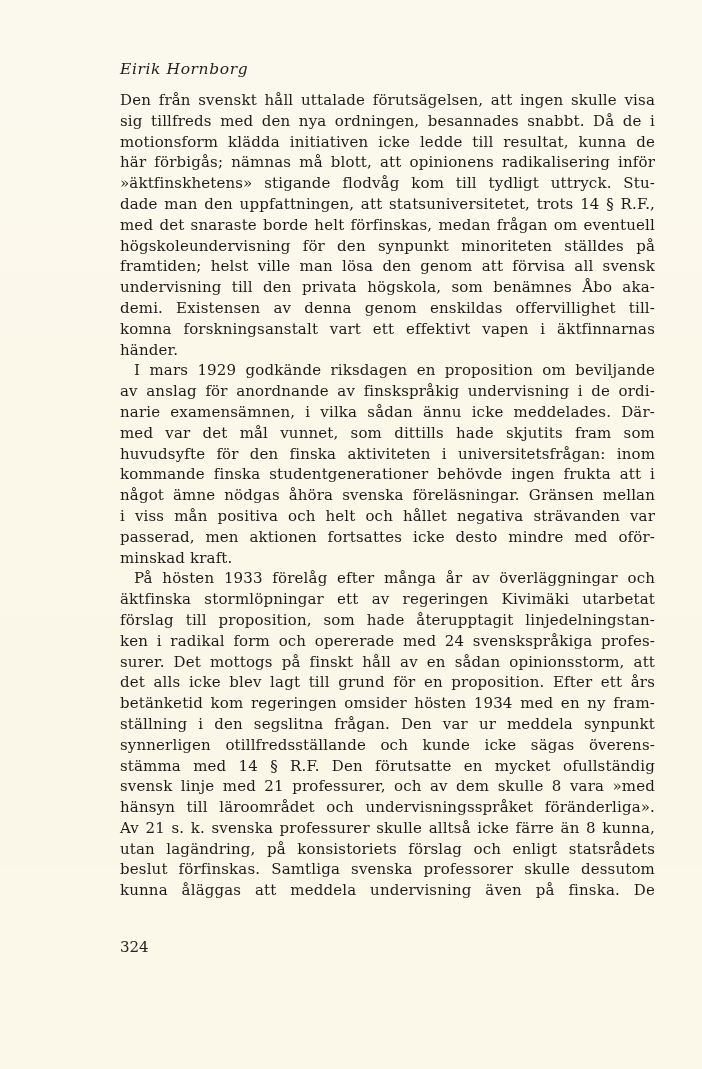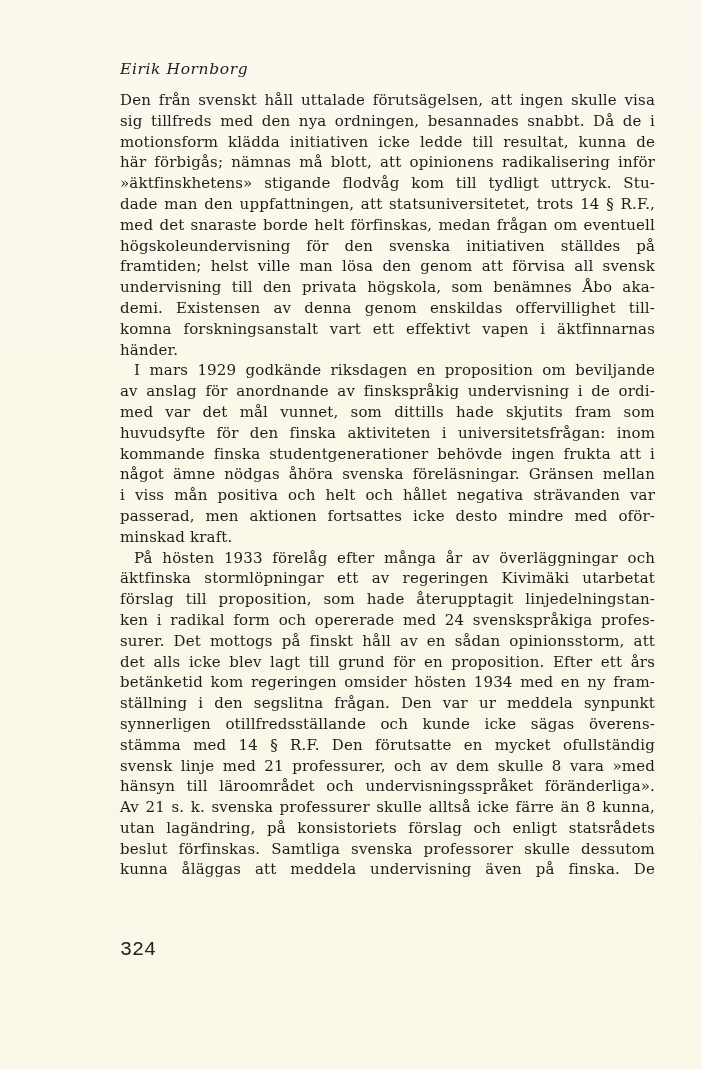--- a/index.html
+++ b/index.html
@@ -51,48 +51,48 @@
     .line.last {
       text-align-last: left;
     }
     .line.indent {
       padding-left: 14px;
     }
     .folio {
       position: absolute;
       left: 120px;
       top: 938px;
-      font-size: 20px;
+      font-size: 15px;
       color: #25221f;
-      font-family: Liberation Mono, monospace;
     }
   </style>
 </head>
 <body>
 
 <div class="page">
 
   <div class="running-head">Eirik Hornborg</div>
 
   <div class="body-text">
     <span class="line">Den från svenskt håll uttalade förutsägelsen, att ingen skulle visa</span>
     <span class="line">sig tillfreds med den nya ordningen, besannades snabbt. Då de i</span>
     <span class="line">motionsform klädda initiativen icke ledde till resultat, kunna de</span>
     <span class="line">här förbigås; nämnas må blott, att opinionens radikalisering inför</span>
     <span class="line">»äktfinskhetens» stigande flodvåg kom till tydligt uttryck. Stu-</span>
     <span class="line">dade man den uppfattningen, att statsuniversitetet, trots 14 § R.F.,</span>
     <span class="line">med det snaraste borde helt förfinskas, medan frågan om eventuell</span>
-    <span class="line">högskoleundervisning för den svenska initiativen ställdes på</span>
+    <span class="line">högskoleundervisning för den synpunkt minoriteten ställdes på</span>
     <span class="line">framtiden; helst ville man lösa den genom att förvisa all svensk</span>
     <span class="line">undervisning till den privata högskola, som benämnes Åbo aka-</span>
     <span class="line">demi. Existensen av denna genom enskildas offervillighet till-</span>
     <span class="line">komna forskningsanstalt vart ett effektivt vapen i äktfinnarnas</span>
     <span class="line last">händer.</span>
     <span class="line indent">I mars 1929 godkände riksdagen en proposition om beviljande</span>
     <span class="line">av anslag för anordnande av finskspråkig undervisning i de ordi-</span>
+    <span class="line">narie examensämnen, i vilka sådan ännu icke meddelades. Där-</span>
     <span class="line">med var det mål vunnet, som dittills hade skjutits fram som</span>
     <span class="line">huvudsyfte för den finska aktiviteten i universitetsfrågan: inom</span>
     <span class="line">kommande finska studentgenerationer behövde ingen frukta att i</span>
     <span class="line">något ämne nödgas åhöra svenska föreläsningar. Gränsen mellan</span>
     <span class="line">i viss mån positiva och helt och hållet negativa strävanden var</span>
     <span class="line">passerad, men aktionen fortsattes icke desto mindre med oför-</span>
     <span class="line last">minskad kraft.</span>
     <span class="line indent">På hösten 1933 förelåg efter många år av överläggningar och</span>
     <span class="line">äktfinska stormlöpningar ett av regeringen Kivimäki utarbetat</span>
     <span class="line">förslag till proposition, som hade återupptagit linjedelningstan-</span>

